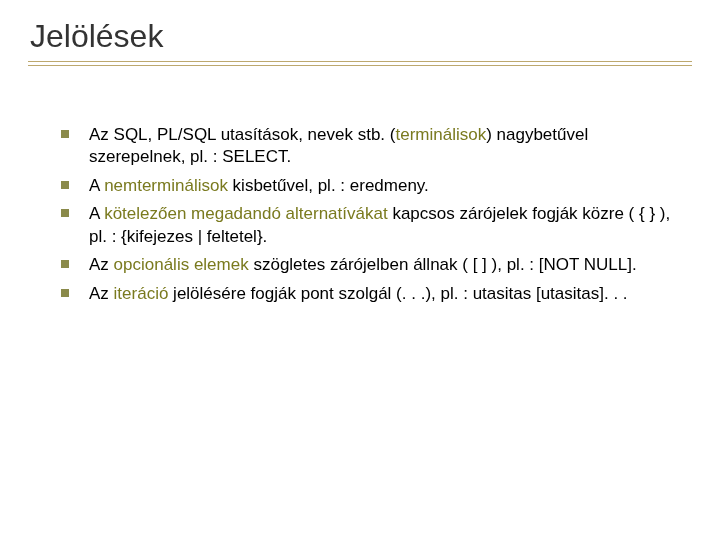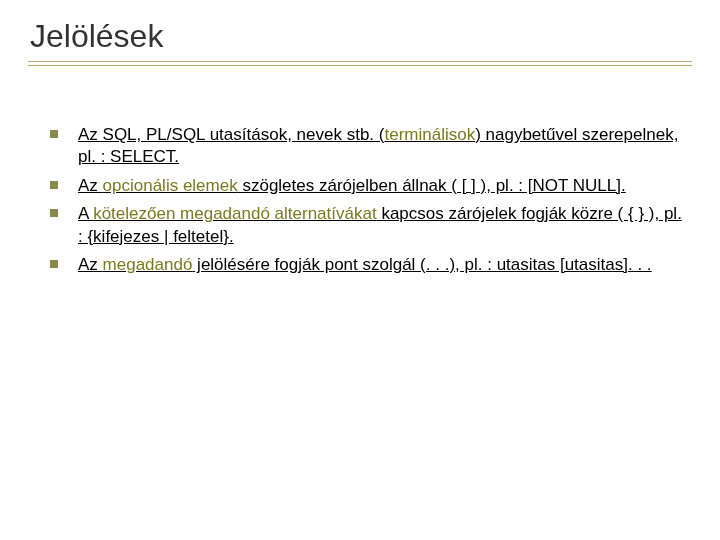--- a/index.html
+++ b/index.html
@@ -33,23 +33,22 @@
   .rules .line {
     height: 1px;
     background: #bda86e;
     width: 100%;
   }
   .rules .gap {
     height: 3px;
   }
   ul.bullets {
     list-style: none;
-    margin: 0;
+    margin: 11px;
     padding: 0 8px 0 22px;
-    text-decoration: underline;
   }
   ul.bullets li {
     position: relative;
     padding-left: 28px;
     font-size: 17px;
     line-height: 1.32;
     color: #000000;
     margin-bottom: 6px;
   }
   ul.bullets li .sq {
@@ -74,24 +73,28 @@
     <div class="line"></div>
   </div>
 
   <ul class="bullets">
     <li>
       <span class="sq"></span>
       <span>Az SQL, PL/SQL utasítások, nevek stb. (</span><span class="olive">terminálisok</span><span>) nagybetűvel szerepelnek, pl. : SELECT.</span>
     </li>
     <li>
       <span class="sq"></span>
-      <span>Az </span><span class="olive">opcionális elemek</span><span> szögletes zárójelben állnak ( [ ] ), pl. : [NOT NULL].</span>
+      <span>A </span><span class="olive">nemterminálisok</span><span> kisbetűvel, pl. : eredmeny.</span>
     </li>
     <li>
       <span class="sq"></span>
       <span>A </span><span class="olive">kötelezően megadandó alternatívákat</span><span> kapcsos zárójelek fogják közre ( { } ), pl. : {kifejezes | feltetel}.</span>
     </li>
     <li>
       <span class="sq"></span>
-      <span>Az </span><span class="olive">megadandó</span><span> jelölésére fogják pont szolgál (. . .), pl. : utasitas [utasitas]. . .</span>
+      <span>Az </span><span class="olive">opcionális elemek</span><span> szögletes zárójelben állnak ( [ ] ), pl. : [NOT NULL].</span>
+    </li>
+    <li>
+      <span class="sq"></span>
+      <span>Az </span><span class="olive">iteráció</span><span> jelölésére fogják pont szolgál (. . .), pl. : utasitas [utasitas]. . .</span>
     </li>
   </ul>
 </div>
 
 </body></html>

